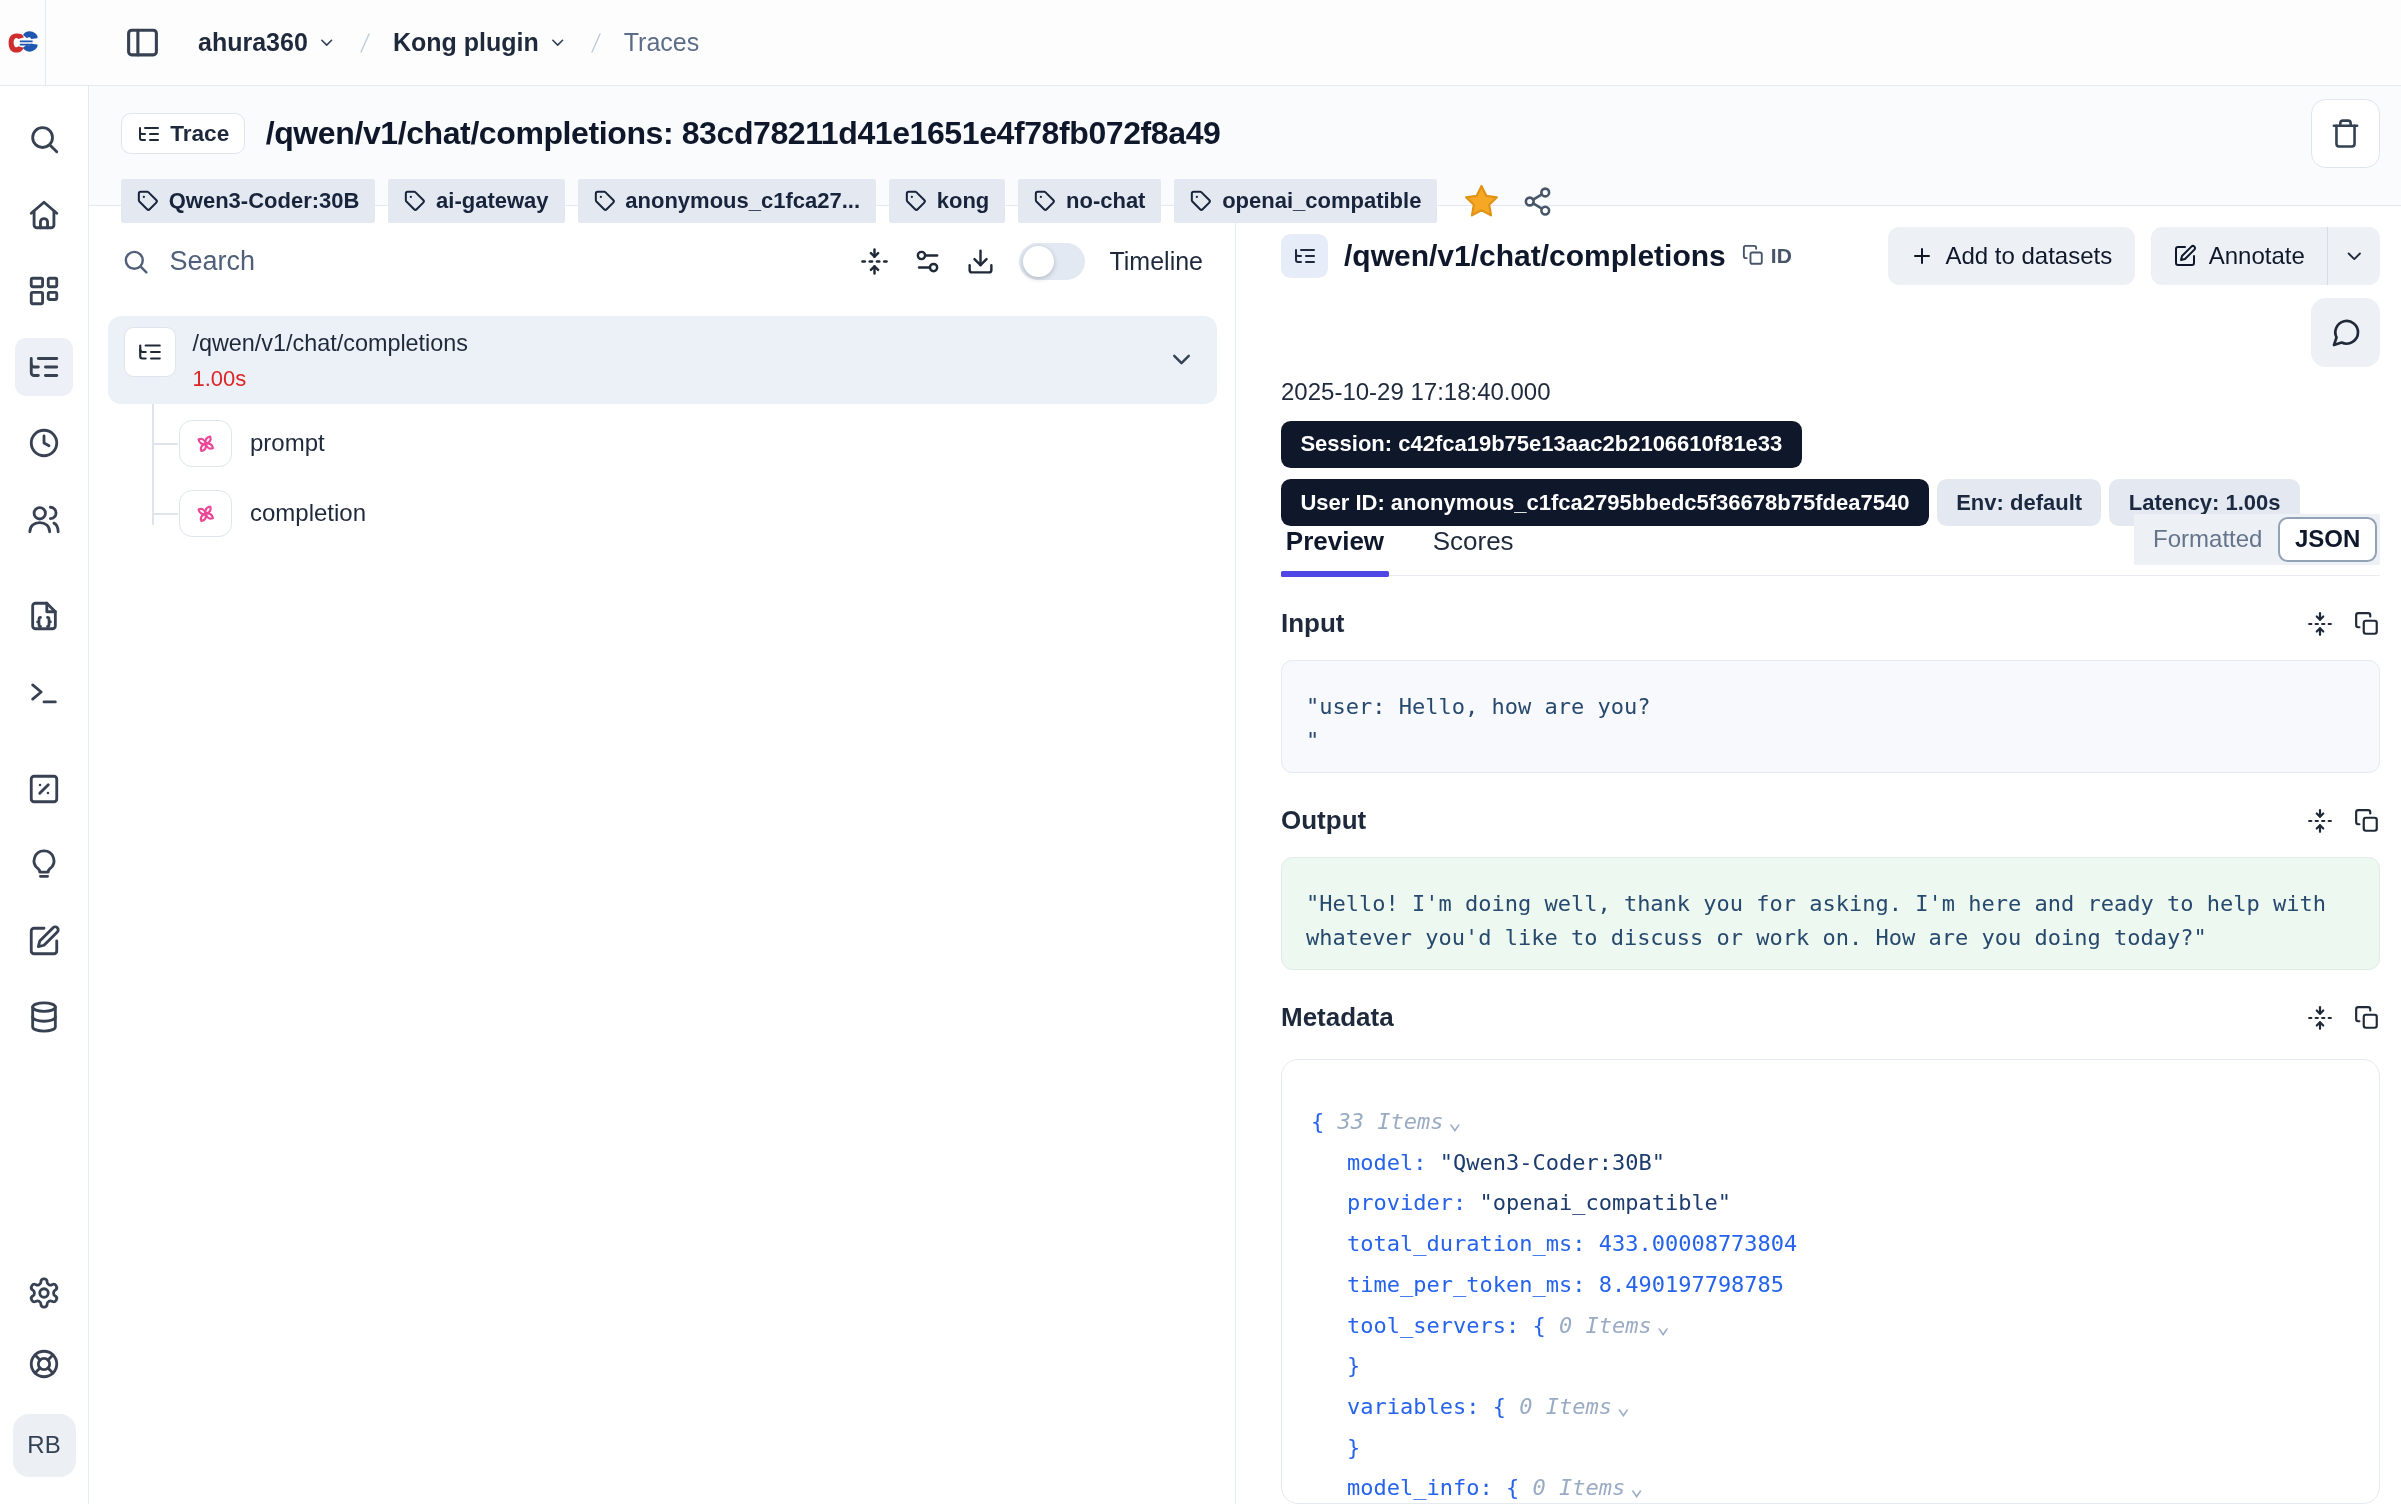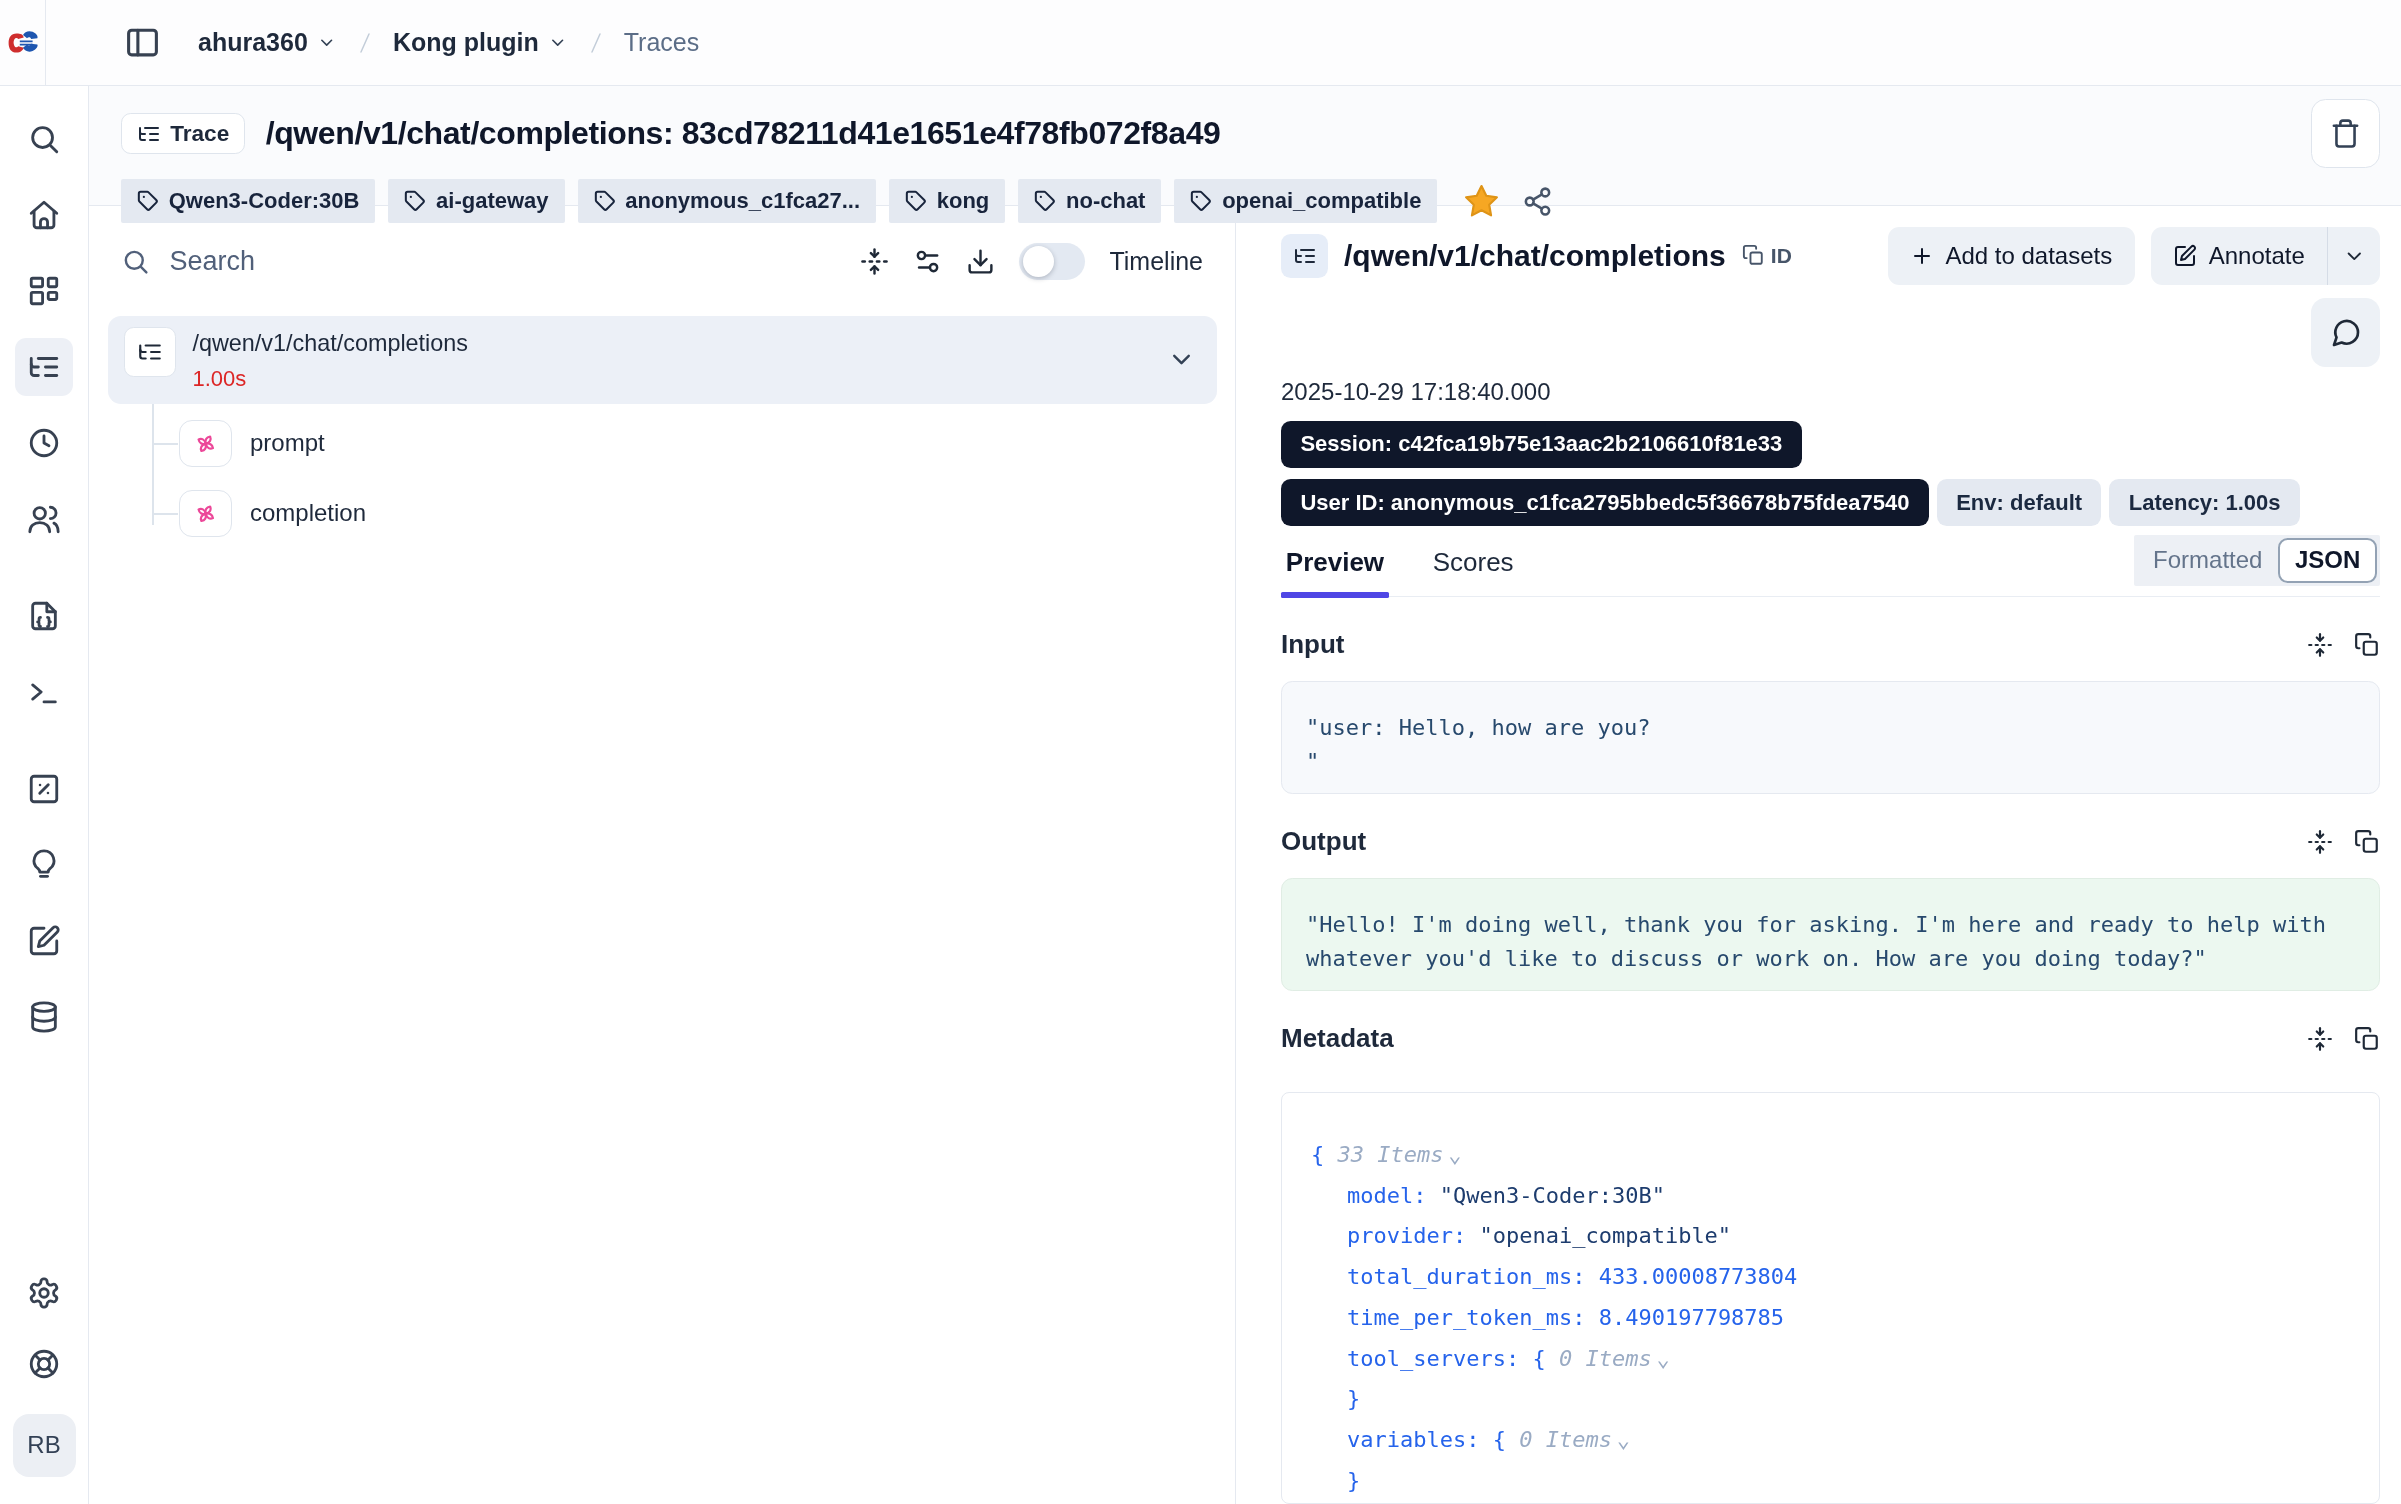--- a/index.html
+++ b/index.html
@@ -111,37 +111,37 @@
   .comment-row{display:flex;justify-content:flex-end;margin-top:13px}
   .icon-btn{width:69px;height:69px;background:var(--btnbg);border-radius:14.5px;display:flex;align-items:center;justify-content:center;color:#1f2937;cursor:pointer}
   .icon-btn svg{width:32px;height:32px}
 
   .timestamp{font-size:24px;font-weight:500;color:var(--ink2);margin-top:11.3px}
   .badges{margin-top:14.5px}
   .badge-dark{display:inline-block;background:#0f172a;color:#fff;font-size:22px;font-weight:700;padding:10.5px 19.4px;border-radius:9.7px}
   .badge-light{display:inline-block;background:var(--chipbg);color:#1b2940;font-size:22px;font-weight:700;padding:10.5px 19.4px;border-radius:9.7px}
   .badge-row2{margin-top:11.3px;display:flex;gap:8px;align-items:center}
 
-  .tabs-row{display:flex;align-items:center;margin-top:21px;border-bottom:1.6px solid #e9edf3;position:relative}
+  .tabs-row{display:flex;align-items:center;border-bottom:1.6px solid #e9edf3;position:relative}
   .tab{font-size:26px;font-weight:500;color:var(--ink2);padding:0 4.8px 18px;margin-right:39px;cursor:pointer;position:relative}
   .tab.active{color:var(--ink);font-weight:600}
   .tab.active::after{content:"";position:absolute;left:0;right:0;bottom:-1.6px;height:5.7px;background:var(--indigo);border-radius:1.6px}
   .seg-ctl{position:absolute;right:0;bottom:10px;display:flex;align-items:center;background:#edf0f5;border-radius:2px;padding:3.2px}
   .seg-opt{font-size:24px;color:#64748b;padding:8px 16px;cursor:pointer;white-space:nowrap}
   .seg-opt.selected{background:#fff;color:var(--ink);font-weight:700;border:2.4px solid #93a2b4;border-radius:9.7px;padding:6.5px 14.5px}
 
   .section-head{display:flex;align-items:center;margin-top:32px}
   .section-title{font-size:26px;font-weight:600;color:var(--ink2);flex:1}
   .section-icons{display:flex;align-items:center;gap:21px;color:#475569}
   .section-icons .tool-ic svg{width:26px;height:26px}
   .code-block{margin-top:21px;border:1.6px solid var(--border);border-radius:11.3px;background:#f7f9fc;padding:29px 24px 24px;min-height:113px}
   .code-block pre{font-family:"DejaVu Sans Mono",monospace;font-size:22px;line-height:1.55;color:var(--codeink);white-space:pre-wrap;word-break:break-word}
   .code-block.green{background:#ecf8f0;border-color:#e0ede4}
 
-  .meta-card{margin-top:38px;border:1.6px solid var(--border);border-radius:8px;background:#fff;padding:42px 29px;height:517px;overflow:hidden}
+  .meta-card{margin-top:26px;border:1.6px solid var(--border);border-radius:17px;background:#fff;padding:42px 29px;height:517px;overflow:hidden}
   .json-line{font-family:"DejaVu Sans Mono",monospace;font-size:22px;line-height:1.85;white-space:pre}
   .jkey{color:var(--jblue)}
   .jbrace{color:var(--jblue)}
   .jnum{color:var(--jblue)}
   .jstr{color:var(--jnavy)}
   .jitems{color:var(--jgray);font-style:italic}
   .jchev{color:var(--jgray);font-style:normal;padding-left:4.8px}
 </style>
 </head>
 <body>

